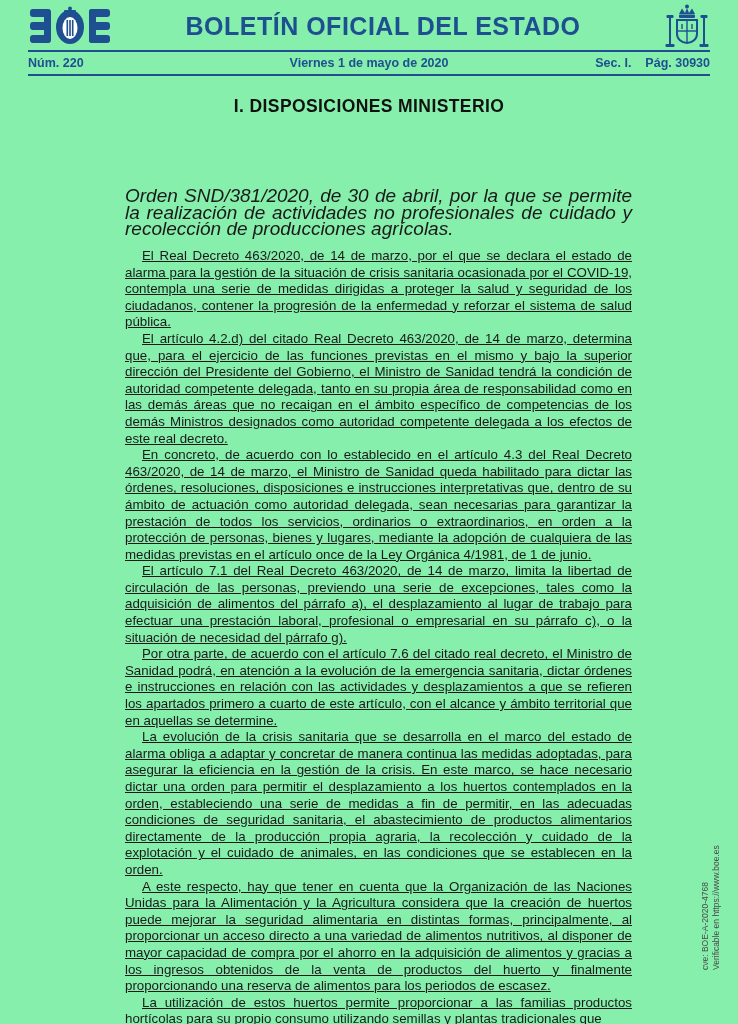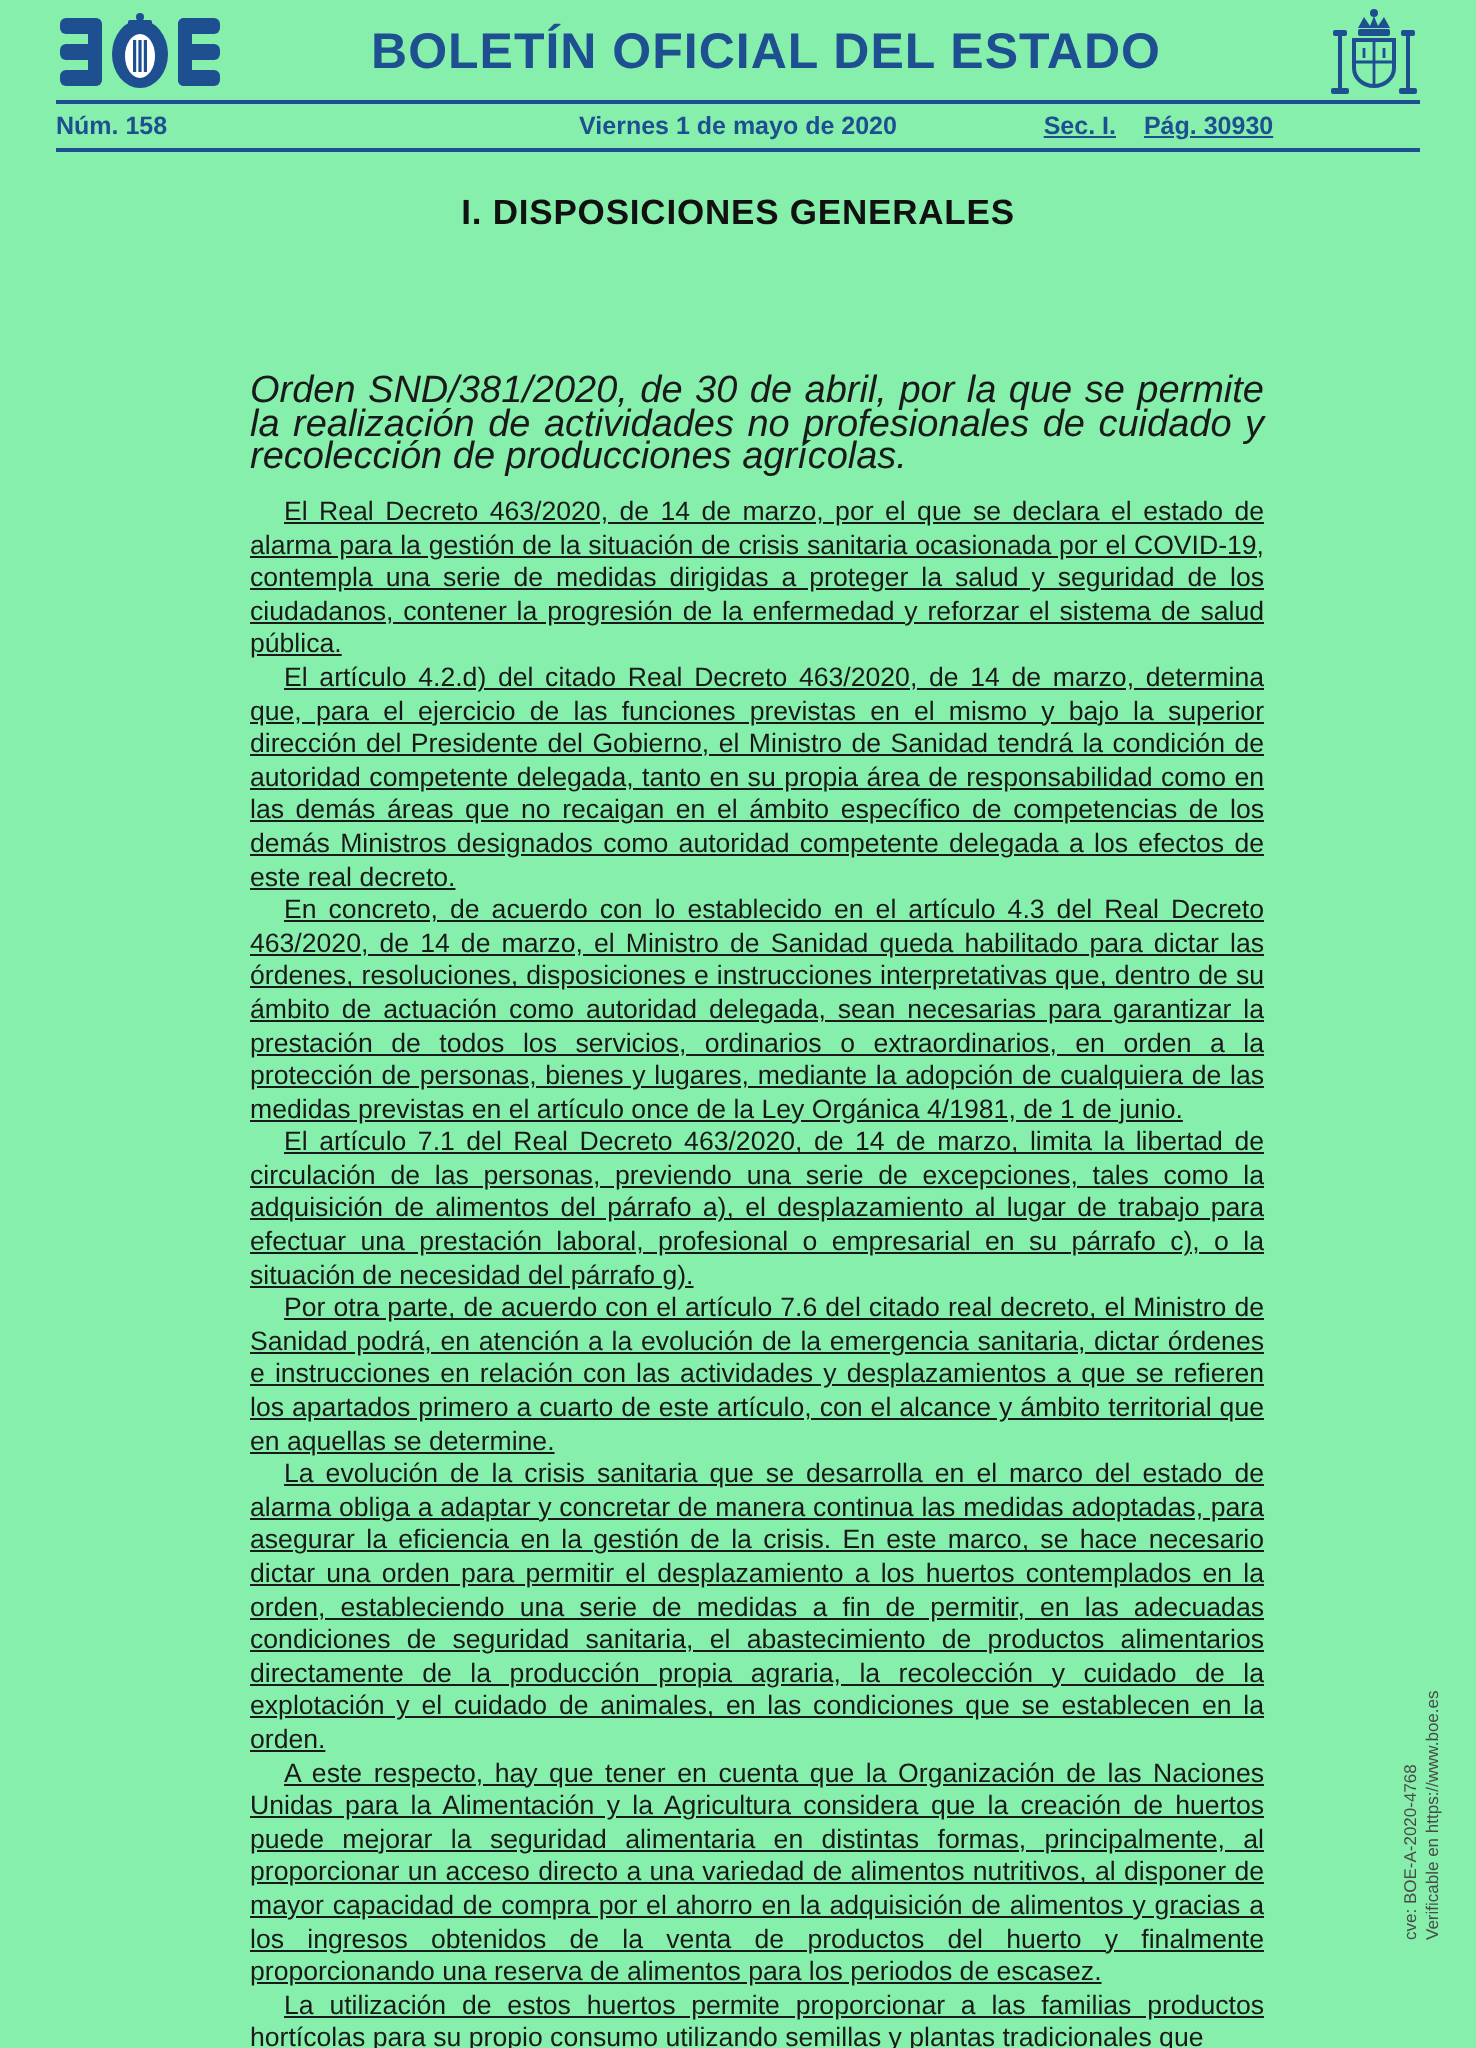--- a/index.html
+++ b/index.html
@@ -36,21 +36,21 @@
   }
   .rule-top{top:50px;}
   .rule-bottom{top:74px;}
   .meta-row{
     position:absolute;left:28px;right:28px;top:54px;height:18px;
     display:grid;grid-template-columns:1fr auto 1fr;align-items:center;
     color:var(--accent-blue);font-size:12.5px;font-weight:bold;
   }
   .meta-left{text-align:left;}
   .meta-center{text-align:right;}
-  .meta-right{text-align:center;text-decoration:underline;}
+  .meta-right{text-align:right;}
   .meta-right .sep{display:inline-block;width:14px;}
   
   .section-heading{
     position:absolute;left:0;right:0;top:96px;
     text-align:center;font-size:17.5px;font-weight:bold;letter-spacing:.4px;
     color:#111;
   }
   .ministry{
     position:absolute;left:0;right:0;top:138px;
     text-align:center;font-size:23.5px;font-weight:400;color:#111;
@@ -143,30 +143,30 @@
           <line x1="18" y1="20" x2="18" y2="25"></line>
           <line x1="28" y1="20" x2="28" y2="25"></line>
         </g>
       </svg>
     </span>
   </div>
 
   <div class="rule rule-top"></div>
 
   <div class="meta-row">
-    <span class="meta-left">Núm. 158</span>
+    <span class="meta-left">Núm. 220</span>
     <span class="meta-center">Viernes 1 de mayo de 2020</span>
     <span class="meta-right">
       <span>Sec. I.</span><span class="sep"></span><span>Pág. 30930</span>
     </span>
   </div>
 
   <div class="rule rule-bottom"></div>
 
-  <div class="section-heading">I. DISPOSICIONES GENERALES</div>
+  <div class="section-heading">I. DISPOSICIONES MINISTERIO</div>
 
   <div class="item">
     <span class="item-title">Orden SND/381/2020, de 30 de abril, por la que se permite la realización de actividades no profesionales de cuidado y recolección de producciones agrícolas.</span>
   </div>
 
   <div class="body">
     <p>El Real Decreto 463/2020, de 14 de marzo, por el que se declara el estado de alarma para la gestión de la situación de crisis sanitaria ocasionada por el COVID-19, contempla una serie de medidas dirigidas a proteger la salud y seguridad de los ciudadanos, contener la progresión de la enfermedad y reforzar el sistema de salud pública.</p>
     <p>El artículo 4.2.d) del citado Real Decreto 463/2020, de 14 de marzo, determina que, para el ejercicio de las funciones previstas en el mismo y bajo la superior dirección del Presidente del Gobierno, el Ministro de Sanidad tendrá la condición de autoridad competente delegada, tanto en su propia área de responsabilidad como en las demás áreas que no recaigan en el ámbito específico de competencias de los demás Ministros designados como autoridad competente delegada a los efectos de este real decreto.</p>
     <p>En concreto, de acuerdo con lo establecido en el artículo 4.3 del Real Decreto 463/2020, de 14 de marzo, el Ministro de Sanidad queda habilitado para dictar las órdenes, resoluciones, disposiciones e instrucciones interpretativas que, dentro de su ámbito de actuación como autoridad delegada, sean necesarias para garantizar la prestación de todos los servicios, ordinarios o extraordinarios, en orden a la protección de personas, bienes y lugares, mediante la adopción de cualquiera de las medidas previstas en el artículo once de la Ley Orgánica 4/1981, de 1 de junio.</p>
     <p>El artículo 7.1 del Real Decreto 463/2020, de 14 de marzo, limita la libertad de circulación de las personas, previendo una serie de excepciones, tales como la adquisición de alimentos del párrafo a), el desplazamiento al lugar de trabajo para efectuar una prestación laboral, profesional o empresarial en su párrafo c), o la situación de necesidad del párrafo g).</p>

